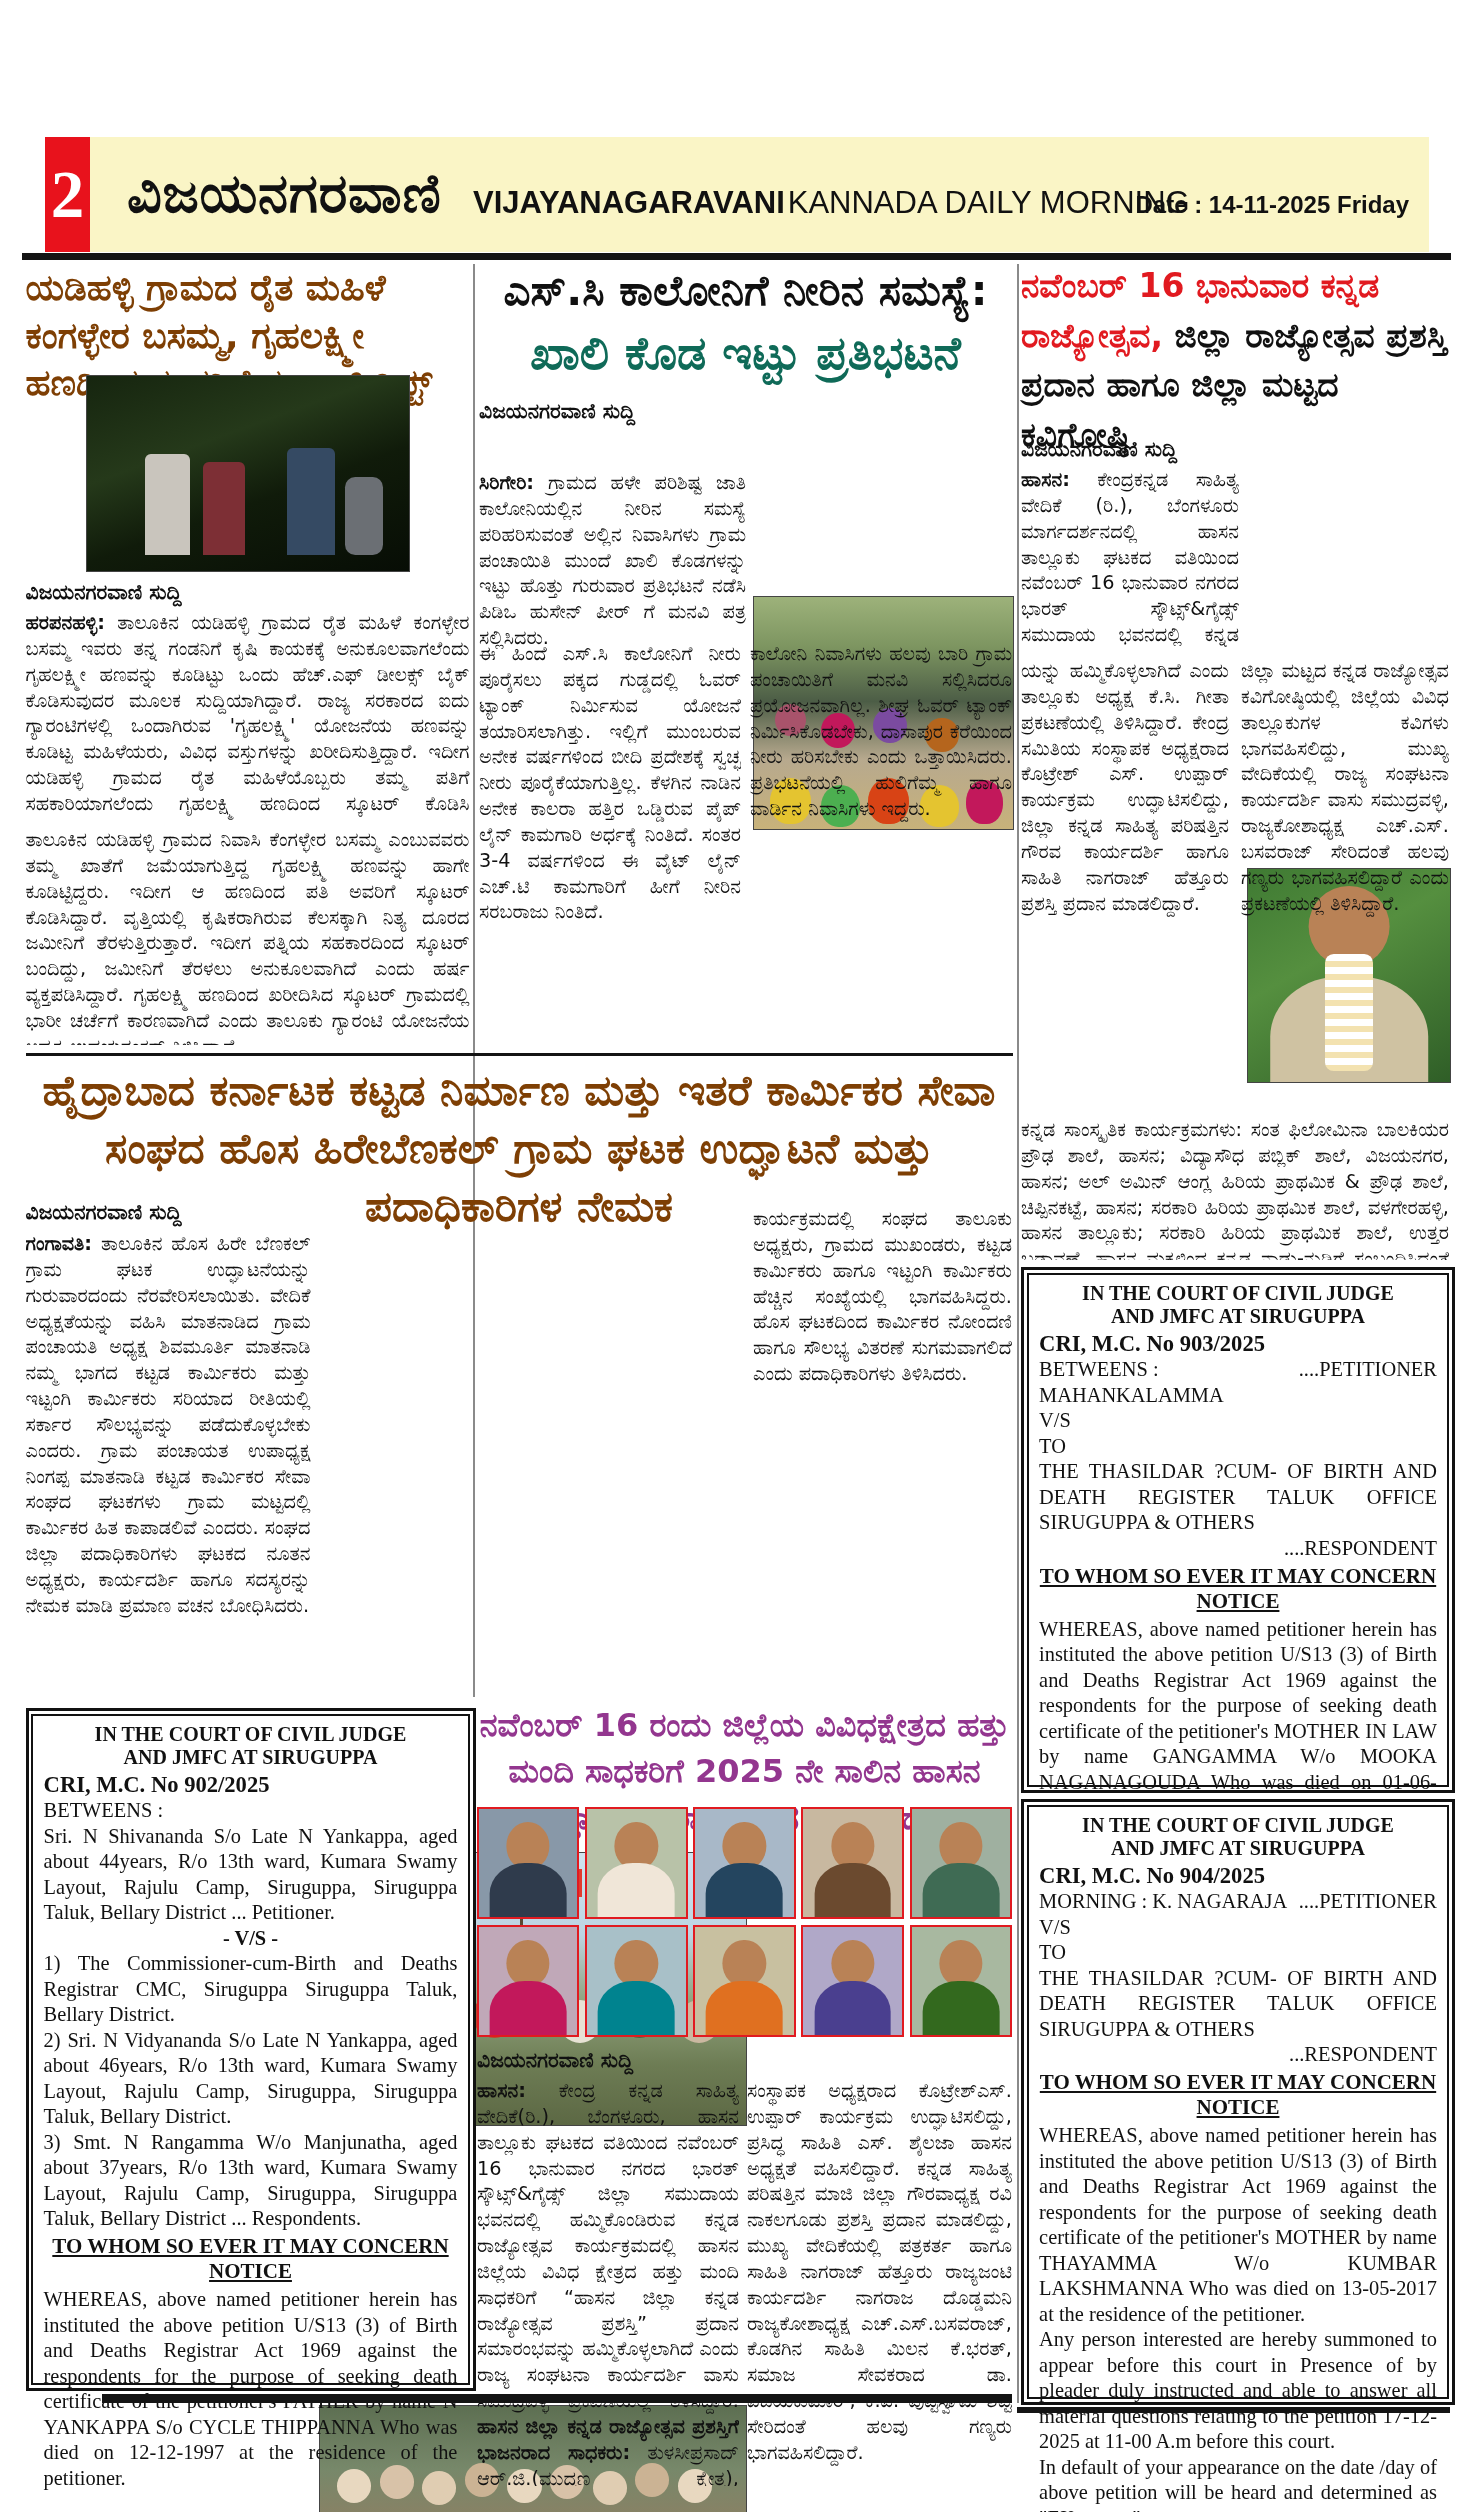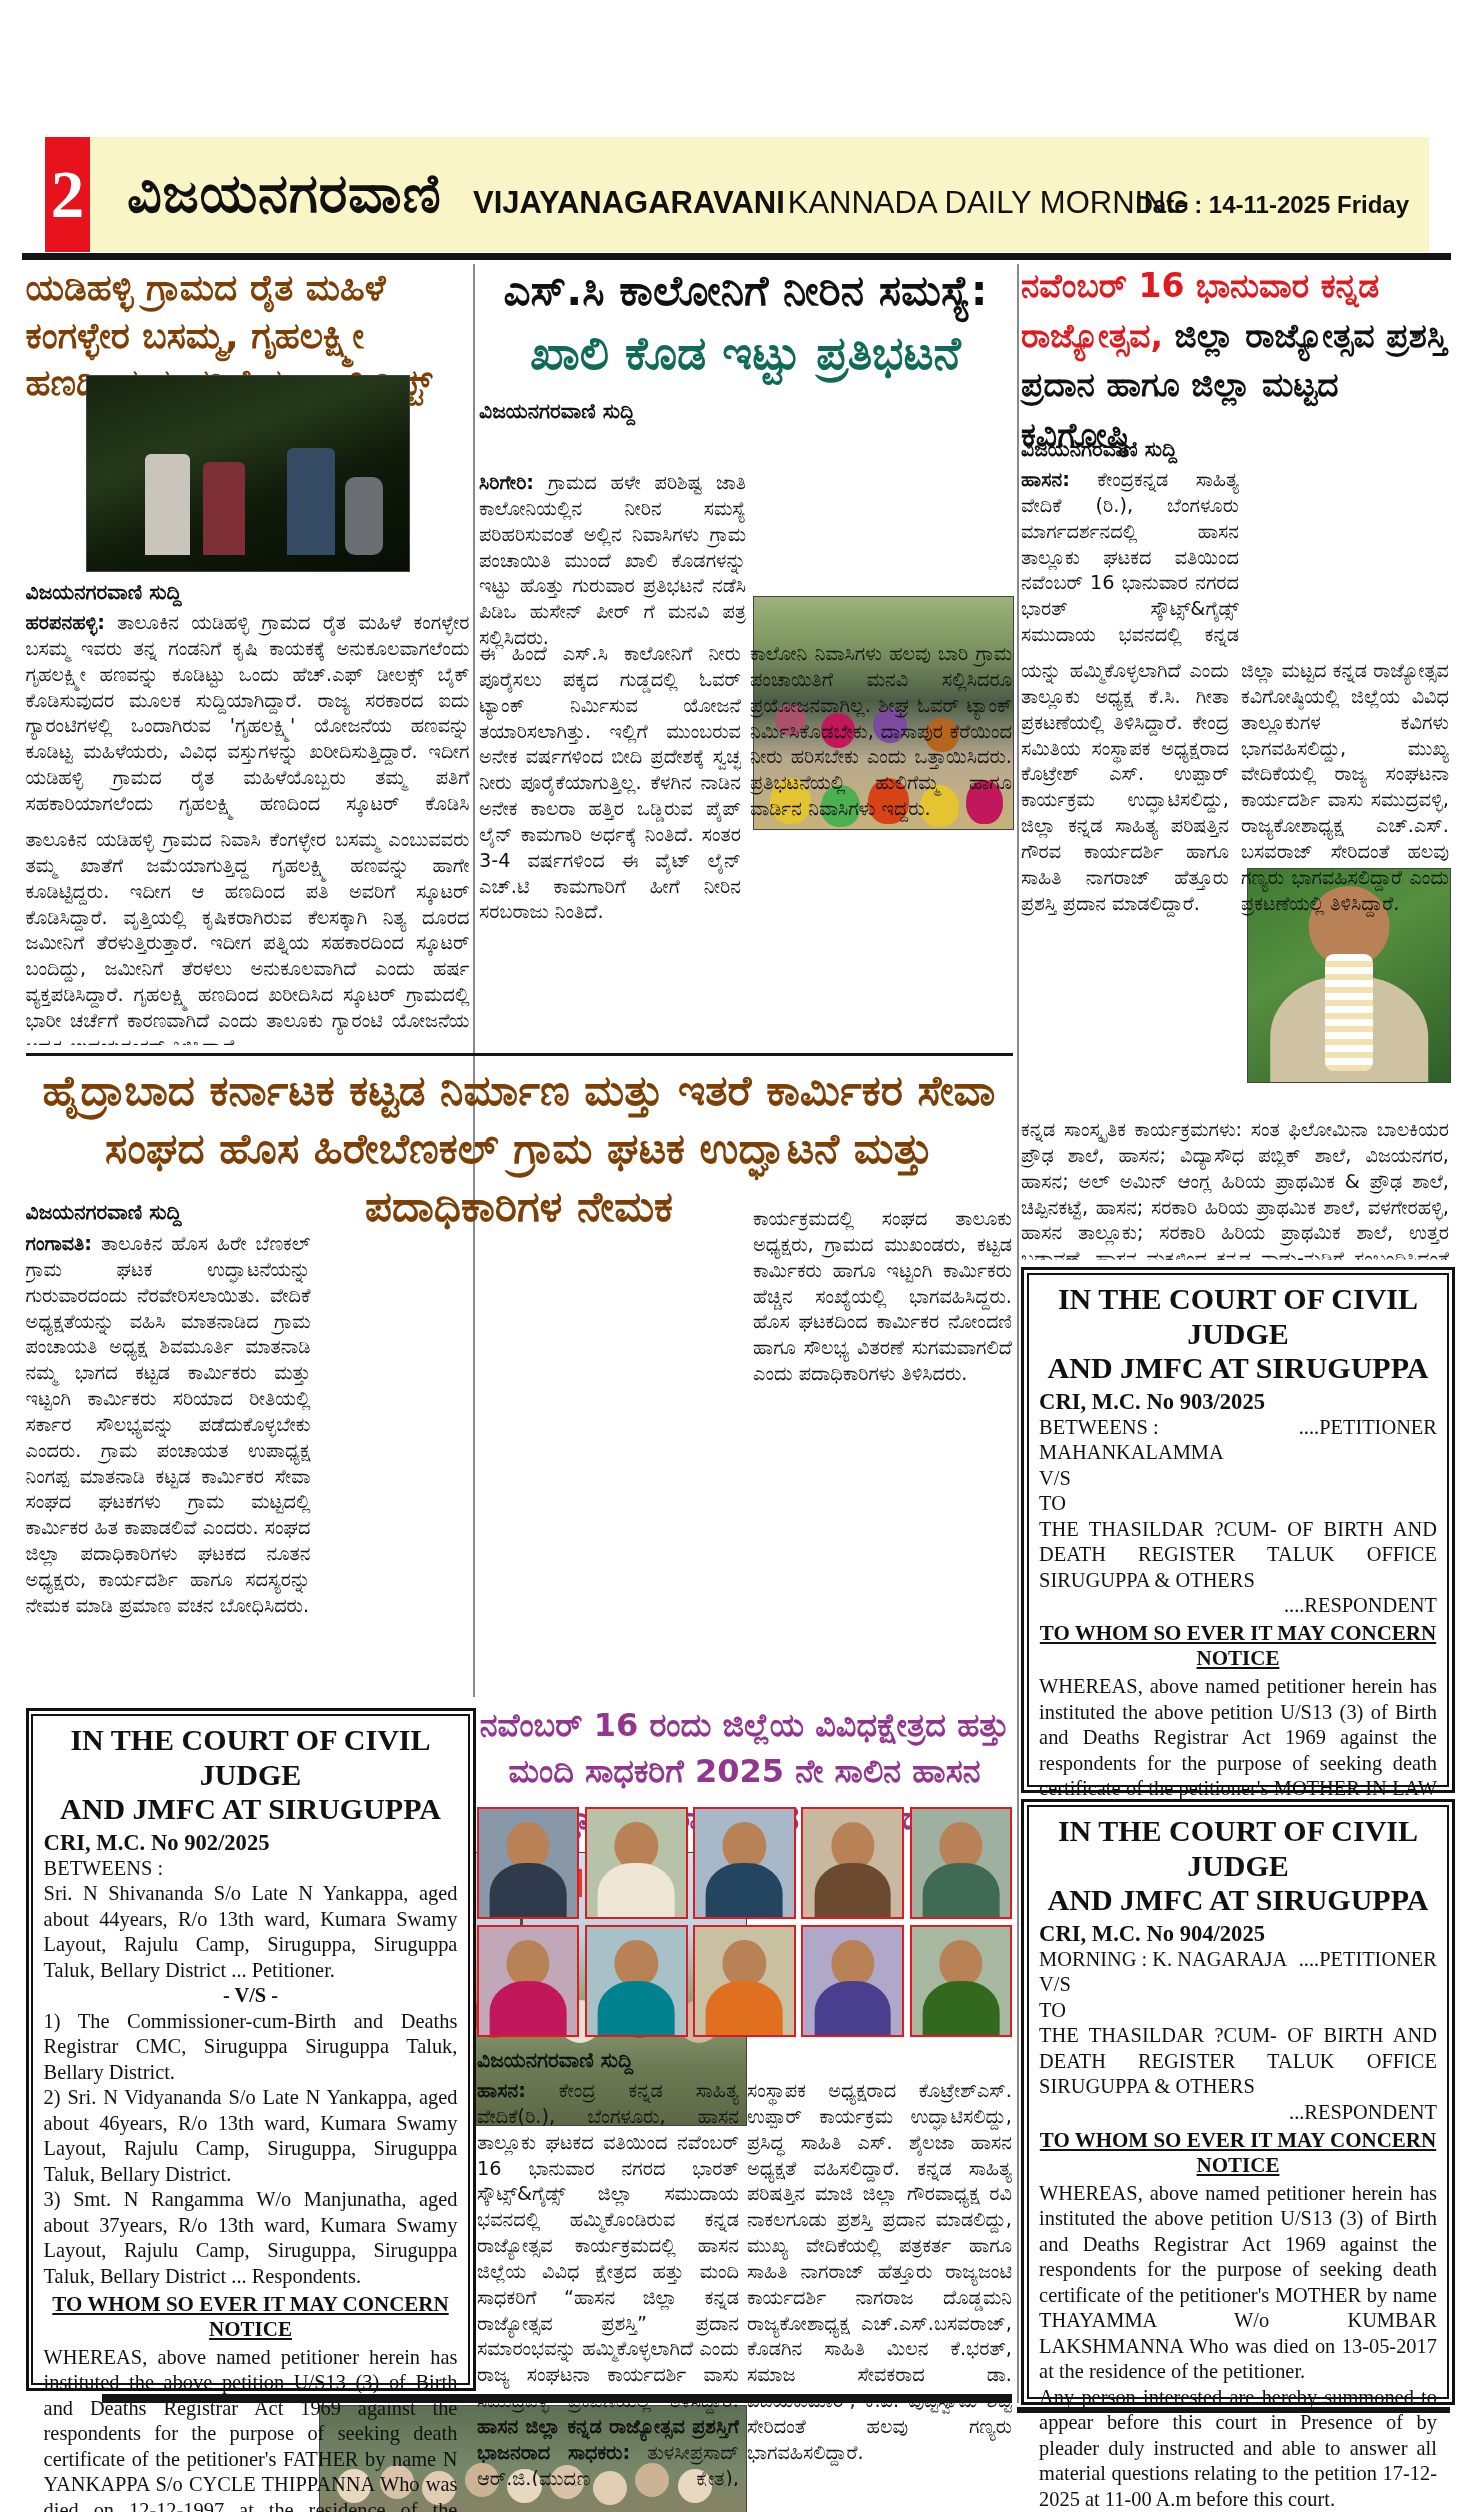--- a/index.html
+++ b/index.html
@@ -40,21 +40,21 @@
   .ph-group{background:linear-gradient(180deg,#5d6f52 0%,#77886a 30%,#8e7f63 60%,#4e4434 100%);}
   .head-dot{position:absolute;border-radius:50%;}
   .ph-head{border:2.9px solid #e11a20;}
   .bust{position:absolute;left:50%;transform:translateX(-50%);bottom:-12%;width:78%;height:62%;
         border-radius:46% 46% 12% 12%;}
   .face{position:absolute;left:50%;transform:translateX(-50%);top:12%;width:44%;height:44%;border-radius:50%;
         background:#b98256;}
   
   .notice{border:3.6px solid #111;background:#fff;}
   .notice-inner{position:absolute;inset:2.9px;border:2.2px solid #111;padding:7.3px 10.2px 4.4px 10.2px;}
-  .nt-title{font-weight:bold;font-size:30px;text-align:center;line-height:1.15;}
+  .nt-title{font-weight:bold;font-size:20px;text-align:center;line-height:1.15;}
   .nt-case{font-weight:bold;font-size:22.6px;text-align:left;margin-top:2.9px;}
   .nt-line{font-size:20.4px;line-height:1.25;}
   .nt-just{text-align:justify;}
   .nt-right{text-align:right;}
   .nt-head{font-weight:bold;font-size:21px;text-align:center;text-decoration:underline;margin:2.9px 0;}
   .nt-sig{display:flex;justify-content:space-between;margin-top:10.2px;}
   .nt-sig .left{font-weight:bold;font-size:20.4px;text-align:center;}
   .nt-sig .right{font-weight:bold;font-size:21px;text-align:center;line-height:1.3;}
 </style>
 </head>

